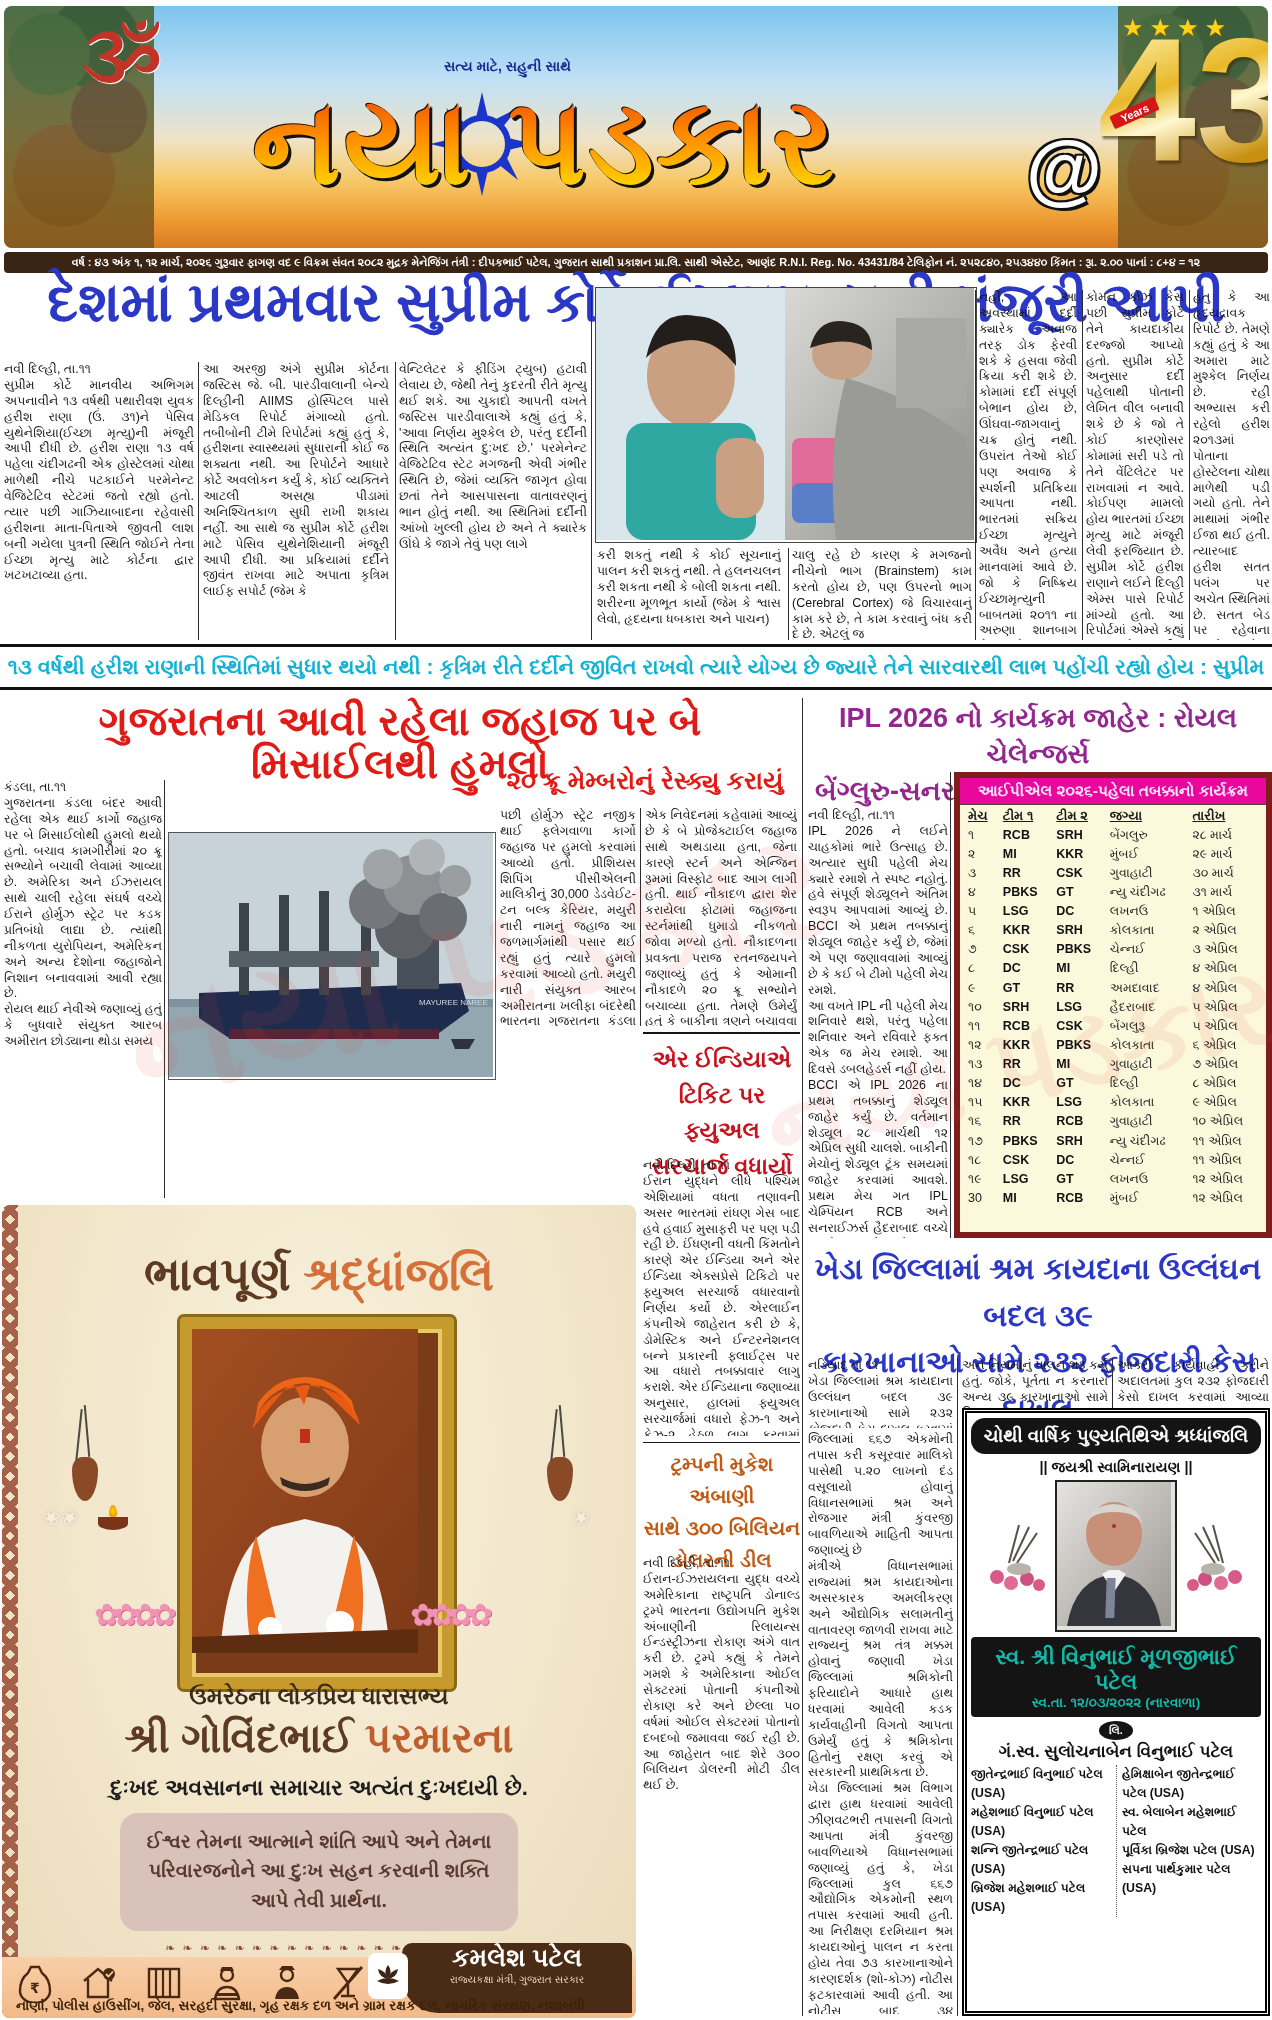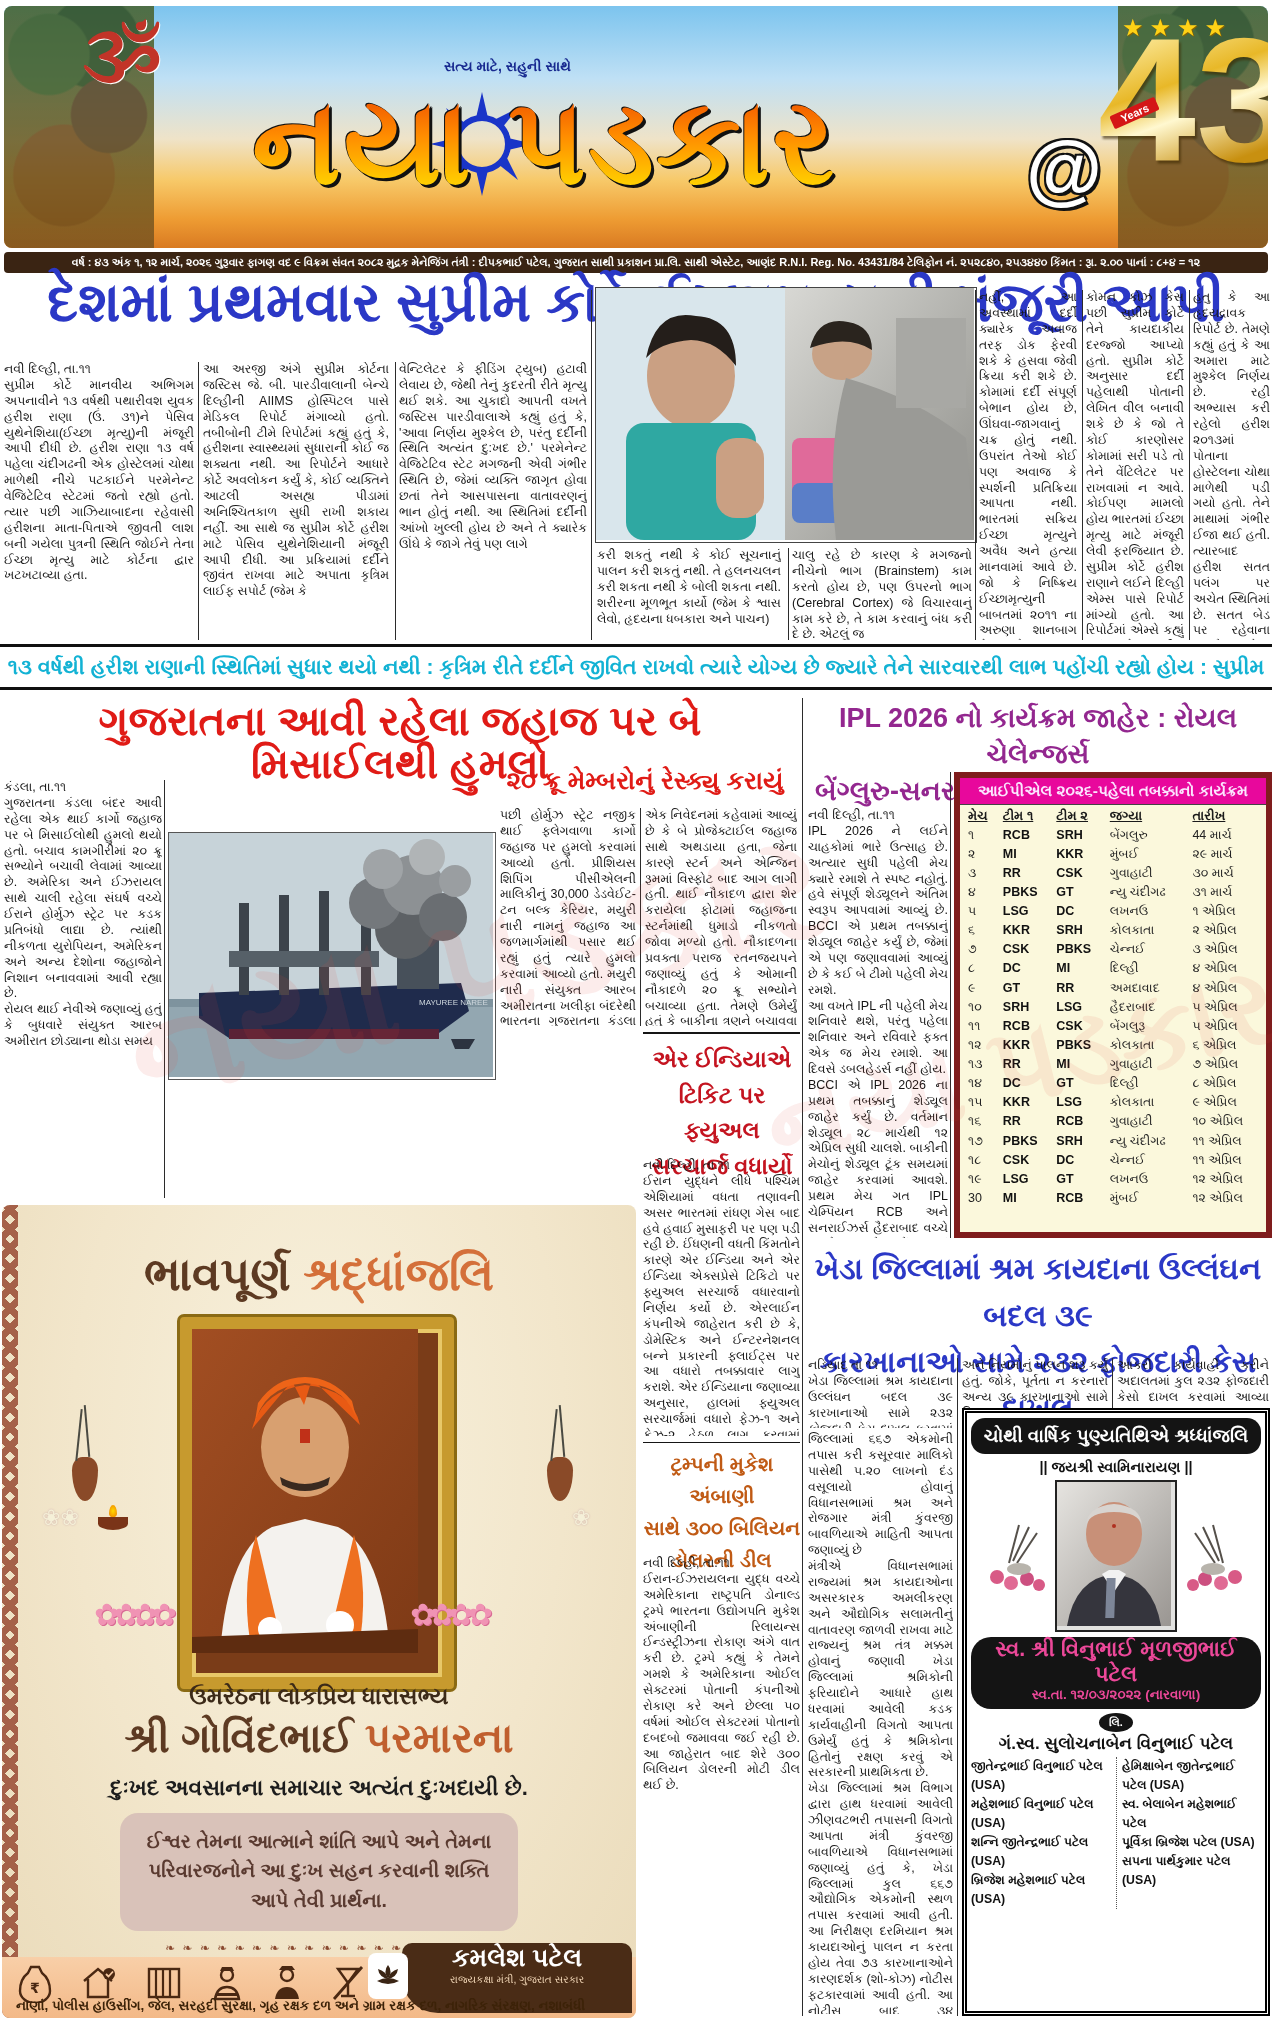--- a/index.html
+++ b/index.html
@@ -99,21 +99,21 @@
     display:flex;align-items:center;justify-content:center;}
   #ministries{position:absolute;left:14px;bottom:4px;width:610px;font-size:13.5px;font-weight:800;color:#3c2208;white-space:nowrap;overflow:hidden;}
   .min-icons{position:absolute;left:16px;top:6px;display:flex;gap:26px;}
   
   #obit-box{left:962px;top:1408px;width:308px;height:608px;box-sizing:border-box;background:#fff;
     border:2px solid #000;box-shadow:0 0 0 1px #fff inset,0 0 0 3px #000 inset;padding:8px 7px;}
   #obit-header{background:#141414;color:#fff;border-radius:14px;text-align:center;font-size:18.5px;
     font-weight:800;padding:7px 2px;}
   #obit-invocation{text-align:center;font-size:14.5px;font-weight:800;margin-top:5px;color:#111;}
   #obit-photo-row{display:flex;justify-content:center;align-items:center;gap:8px;margin-top:4px;}
-  #obit-nameband{background:#141414;color:#ec4899;border-radius:20px;text-align:center;margin-top:5px;padding:0 0 6px;}
+  #obit-nameband{background:#141414;color:#14b8a6;border-radius:4px;text-align:center;margin-top:5px;padding:8px 0 6px;}
   #obit-nameband .on{font-size:21.5px;font-weight:800;}
   #obit-nameband .od{font-size:13.5px;font-weight:700;}
   #obit-tribute{text-align:center;font-size:12.3px;font-weight:600;line-height:1.45;margin-top:6px;color:#111;}
   #obit-li{width:34px;margin:4px auto 0;background:#141414;color:#fff;border-radius:50%;text-align:center;
     font-size:11px;font-weight:700;padding:3px 0;}
   #obit-chief{text-align:center;font-size:17px;font-weight:800;margin-top:2px;color:#111;}
   #obit-names{display:flex;margin-top:3px;font-size:12.3px;font-weight:800;color:#111;}
   #obit-names .ncol{width:50%;line-height:1.55;}
   #obit-names .ncol+.ncol{border-left:1px dotted #555;padding-left:5px;box-sizing:border-box;}
   .watermark{position:absolute;font-size:150px;font-weight:800;color:rgba(225,70,60,.10);
@@ -276,21 +276,21 @@
           <th>જગ્યા</th>
           <th>તારીખ</th>
         </tr>
       </thead>
       <tbody>
           <tr>
             <td class="c0">૧</td>
             <td class="c1">RCB</td>
             <td class="c2">SRH</td>
             <td class="c3">બેંગલુરુ</td>
-            <td class="c4">44 માર્ચ</td>
+            <td class="c4">૨૮ માર્ચ</td>
           </tr>
           <tr>
             <td class="c0">૨</td>
             <td class="c1">MI</td>
             <td class="c2">KKR</td>
             <td class="c3">મુંબઈ</td>
             <td class="c4">૨૯ માર્ચ</td>
           </tr>
           <tr>
             <td class="c0">૩</td>

